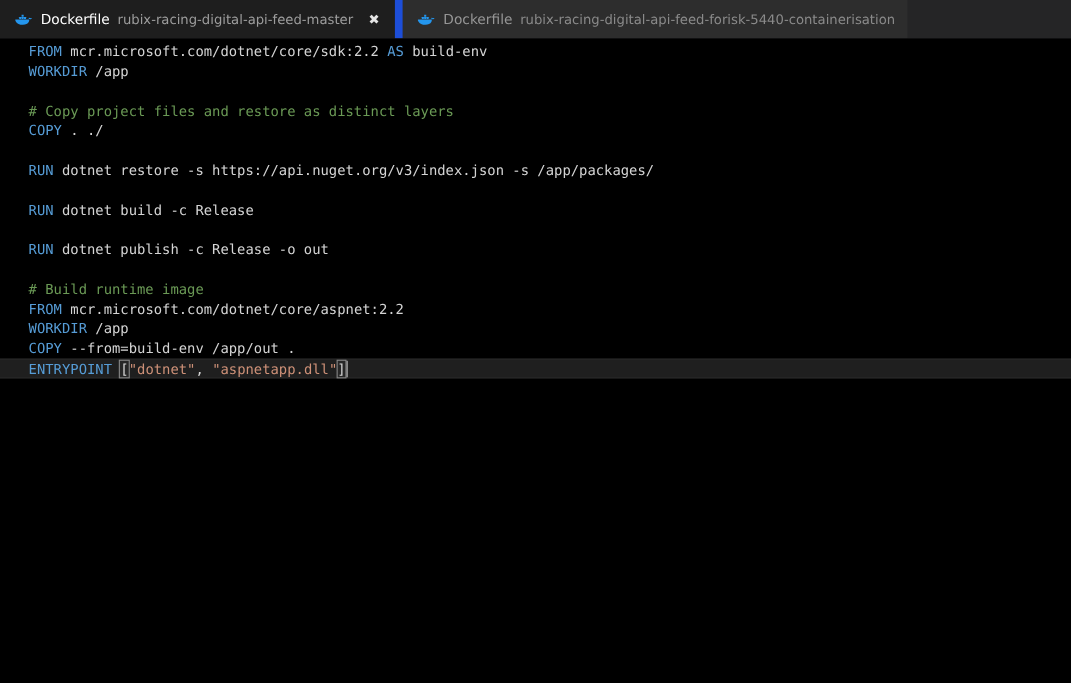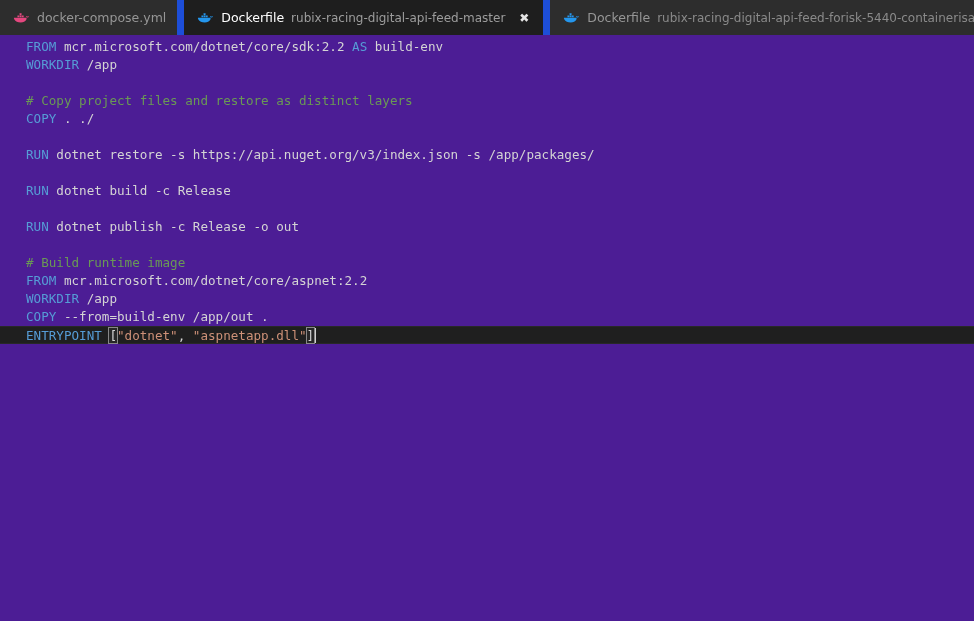--- a/index.html
+++ b/index.html
@@ -74,21 +74,21 @@
     border-radius: 3px;
   }
   .tab-spacer {
     flex: 1 1 auto;
     background: #252526;
   }
 
   
   .editor {
     position: relative;
-    background: #4c1d95;
+    background: #000000;
     height: 586px;
     width: 974px;
     overflow: hidden;
   }
   .code {
     position: absolute;
     top: 0;
     left: 0;
     right: 0;
     padding-top: 3px;
@@ -132,33 +132,20 @@
     vertical-align: -3px;
     margin-left: 1px;
   }
 
   
 </style>
 </head>
 <body>
 
 <div class="tabbar" id="tabbar">
-    <div class="tab">
-      <span class="tab-icon"><svg viewBox="0 0 24 20" width="17" height="14" aria-hidden="true">
-          <g fill="#e4477f">
-            <rect x="6.2" y="6.3" width="2.7" height="2.6" rx="0.3"></rect>
-            <rect x="9.3" y="6.3" width="2.7" height="2.6" rx="0.3"></rect>
-            <rect x="12.4" y="6.3" width="2.7" height="2.6" rx="0.3"></rect>
-            <rect x="9.3" y="3.3" width="2.7" height="2.6" rx="0.3"></rect>
-            <path d="M1.2 9.6h18.0c0.2 1.0 0.0 2.3-0.6 3.3c-1.3 2.3-4.0 3.6-7.6 3.6c-4.4 0-7.7-1.6-9.2-4.4C1.2 11.3 1.0 10.4 1.2 9.6z"></path>
-            <path d="M18.3 8.0c0.9-0.9 1.6-0.6 2.3 0.1c0.5-0.5 1.3-0.6 2.0-0.2c-0.4 0.9-1.3 1.5-2.3 1.4C19.6 9.3 18.8 8.8 18.3 8.0z"></path>
-          </g>
-        </svg></span>
-      <span class="tab-title">docker-compose.yml</span>
-    </div>
     <div class="tab active">
       <span class="tab-icon"><svg viewBox="0 0 24 20" width="17" height="14" aria-hidden="true">
           <g fill="#2496ed">
             <rect x="6.2" y="6.3" width="2.7" height="2.6" rx="0.3"></rect>
             <rect x="9.3" y="6.3" width="2.7" height="2.6" rx="0.3"></rect>
             <rect x="12.4" y="6.3" width="2.7" height="2.6" rx="0.3"></rect>
             <rect x="9.3" y="3.3" width="2.7" height="2.6" rx="0.3"></rect>
             <path d="M1.2 9.6h18.0c0.2 1.0 0.0 2.3-0.6 3.3c-1.3 2.3-4.0 3.6-7.6 3.6c-4.4 0-7.7-1.6-9.2-4.4C1.2 11.3 1.0 10.4 1.2 9.6z"></path>
             <path d="M18.3 8.0c0.9-0.9 1.6-0.6 2.3 0.1c0.5-0.5 1.3-0.6 2.0-0.2c-0.4 0.9-1.3 1.5-2.3 1.4C19.6 9.3 18.8 8.8 18.3 8.0z"></path>
           </g>

